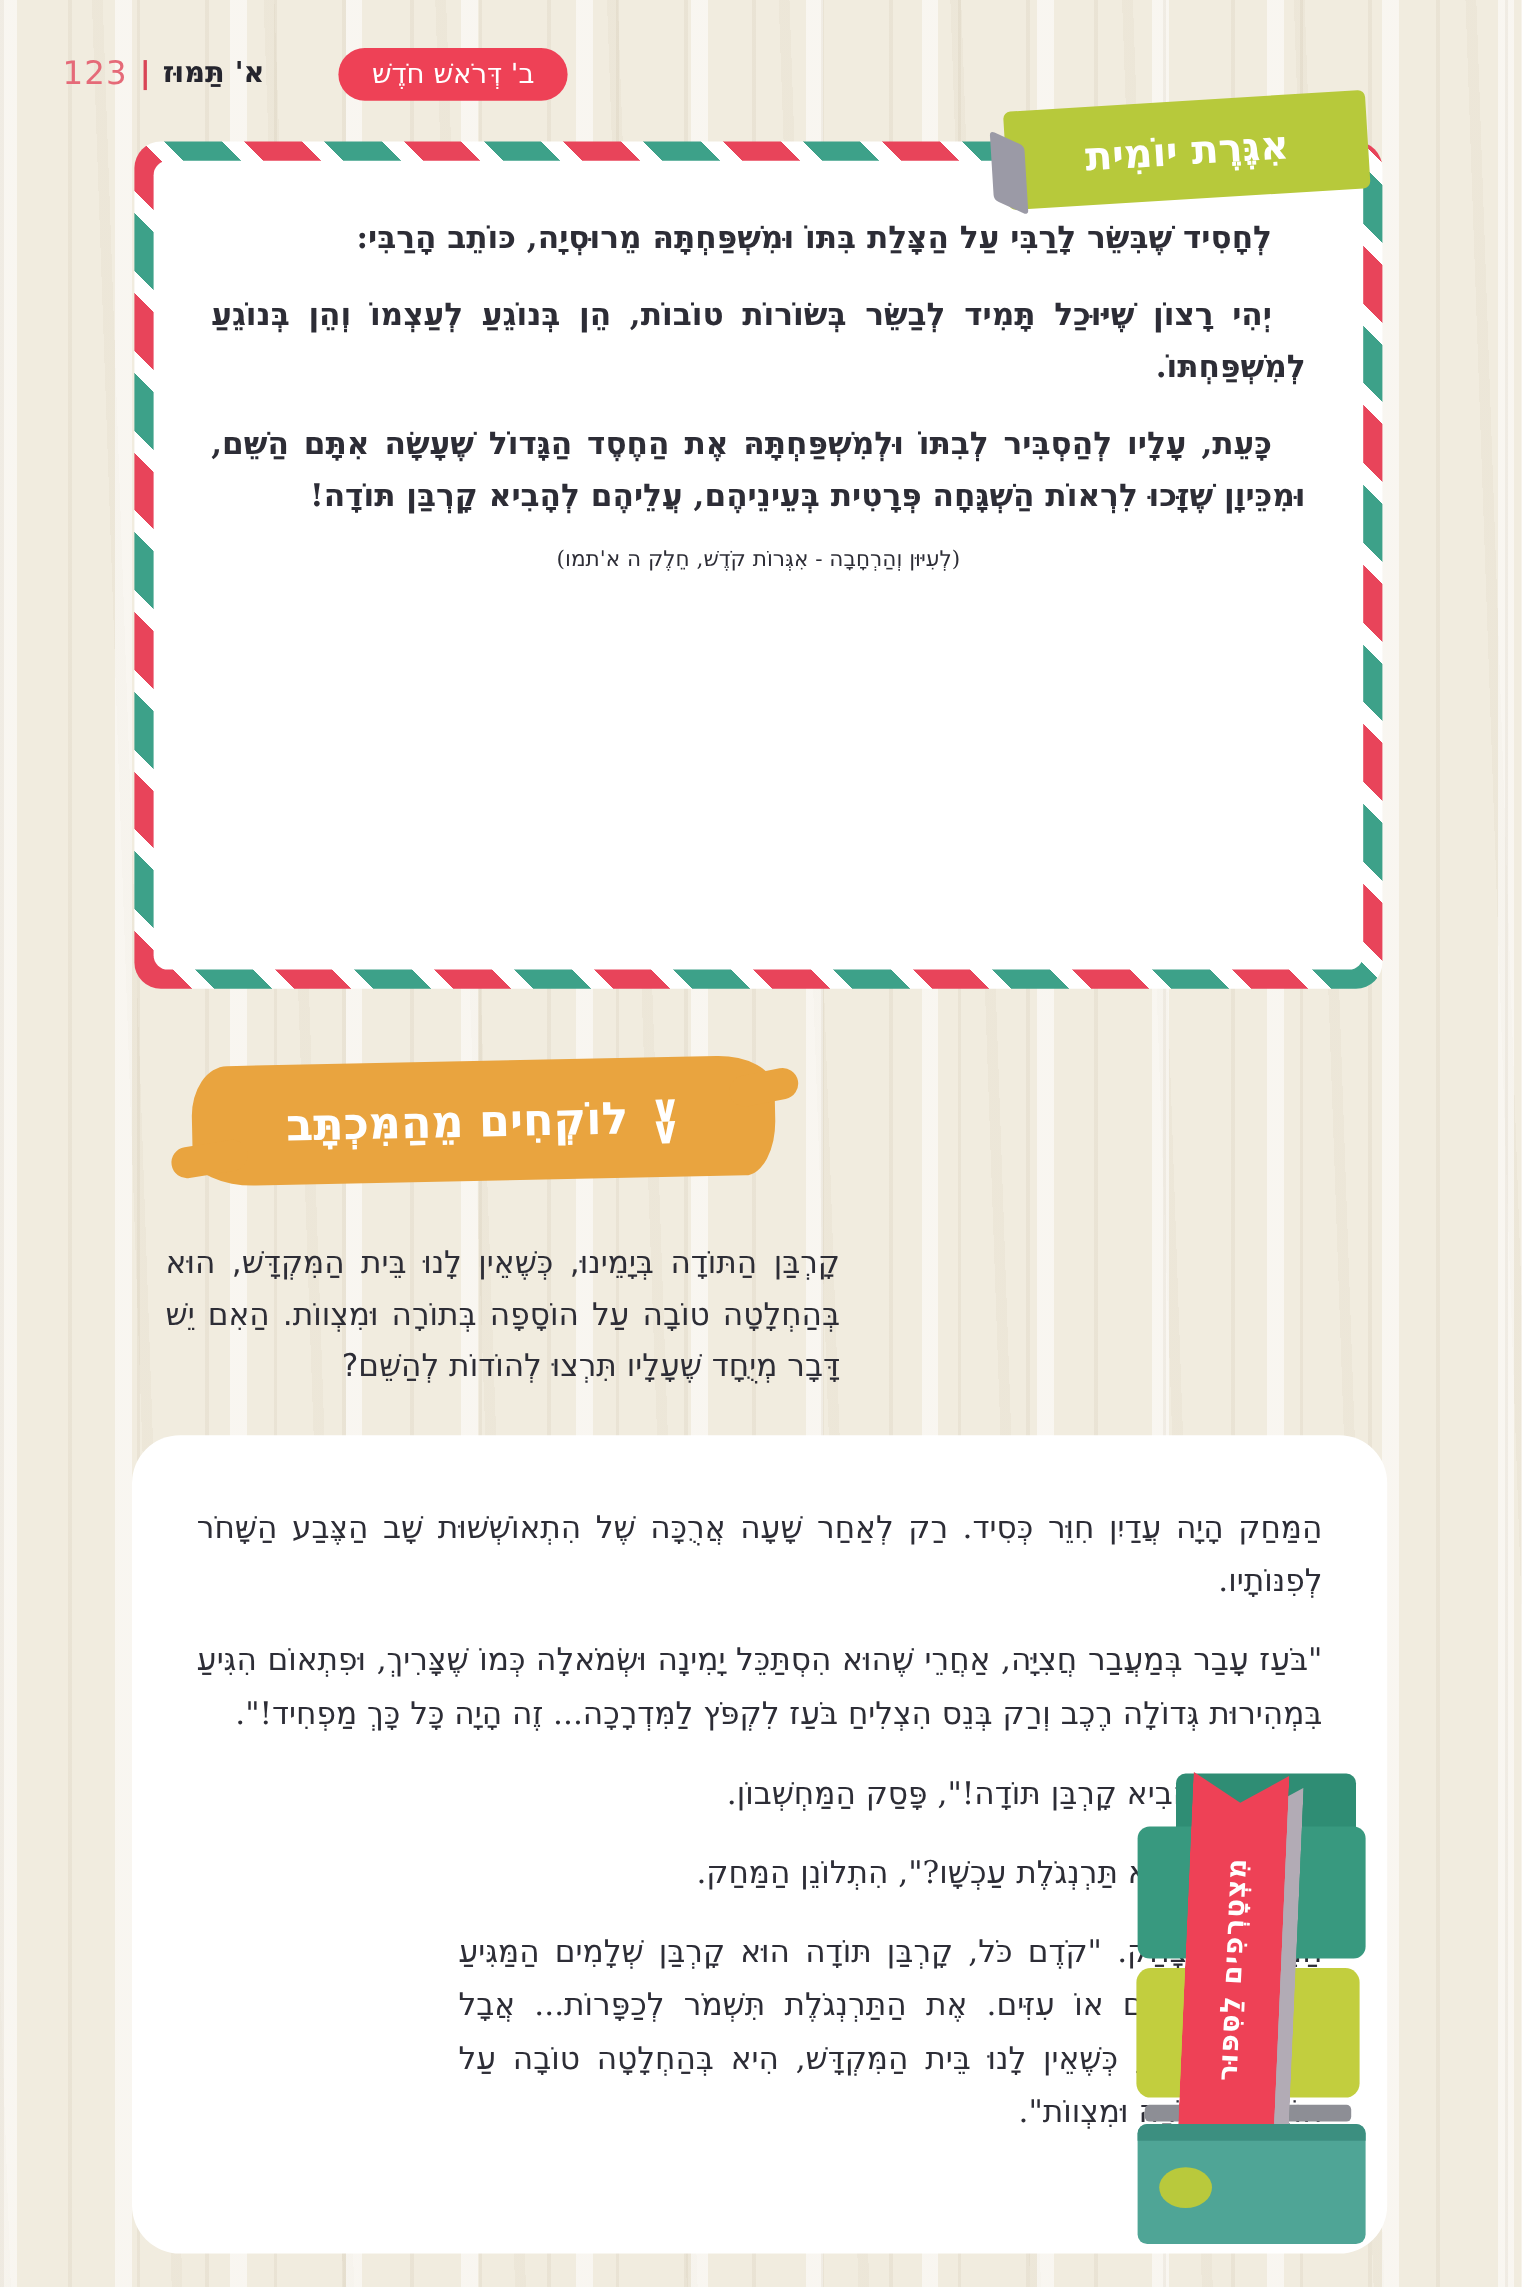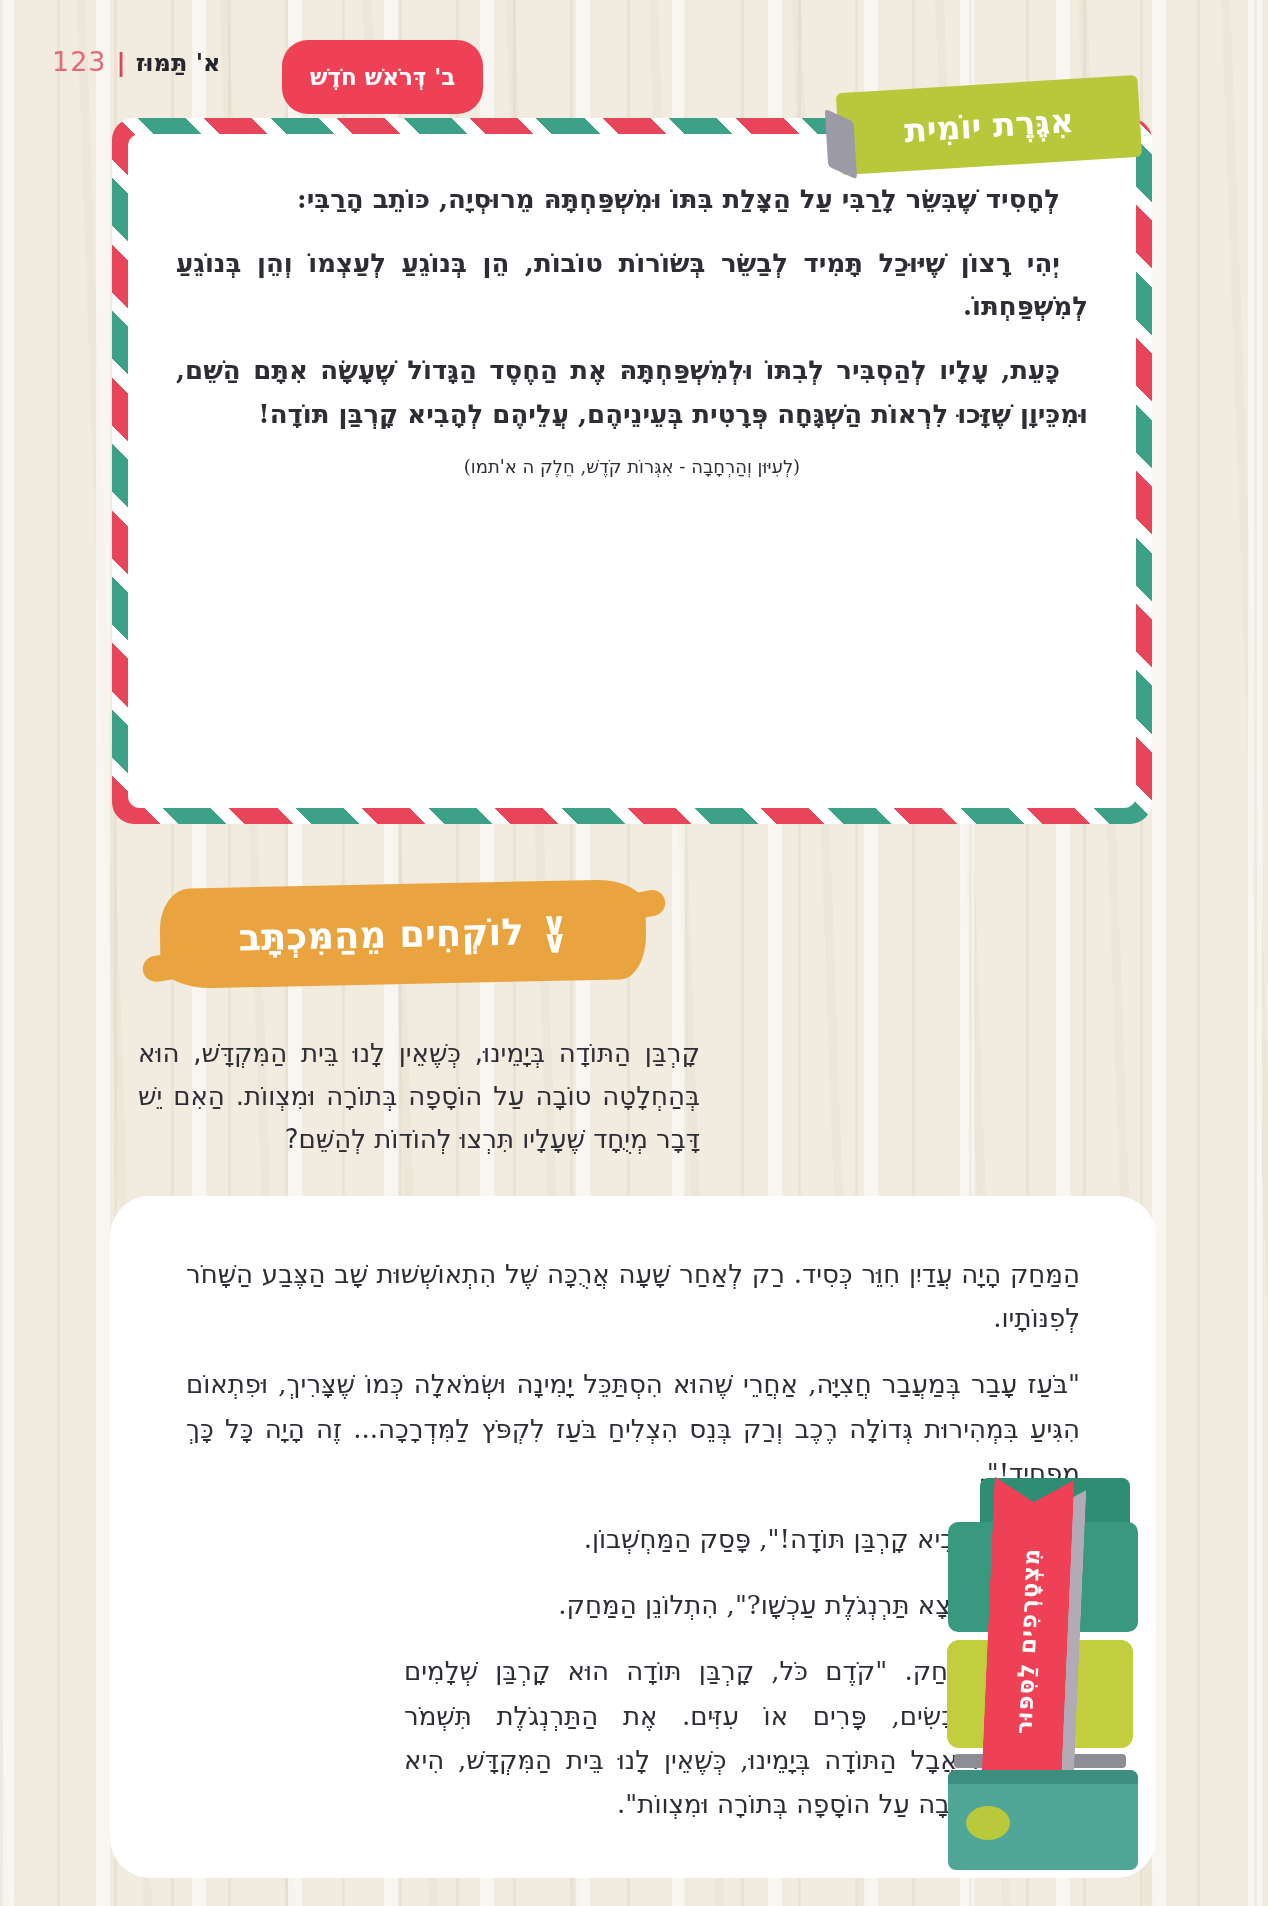--- a/index.html
+++ b/index.html
@@ -9,28 +9,28 @@
     overflow:hidden;
     direction:rtl;
     background-color:#f1ecdf;
     background-image:
       repeating-linear-gradient(90deg, rgba(188,173,148,0.14) 0 3px, rgba(0,0,0,0) 3px 57px),
       repeating-linear-gradient(90deg, rgba(255,255,255,0.55) 0 14px, rgba(0,0,0,0) 14px 96px),
       repeating-linear-gradient(88deg, rgba(198,184,158,0.10) 0 9px, rgba(0,0,0,0) 9px 143px);
     font-family:"DejaVu Sans","Liberation Sans",sans-serif;
   }
   
-  .pageinfo{position:absolute;top:46px;left:52px;display:flex;align-items:flex-end;gap:10px;direction:ltr;}
+  .pageinfo{position:absolute;top:46px;left:52px;display:flex;align-items:flex-start;gap:10px;direction:ltr;}
   .pnum{color:#e56a78;font-size:27px;letter-spacing:1px;}
   .psep{color:#d94556;font-size:25px;font-weight:bold;}
   .pdate{color:#25252e;font-size:24px;font-weight:bold;}
   .badge{
     position:absolute;top:40px;left:282px;
     background:#ee4156;color:#fff;border-radius:26px;
-    padding:24px 28px;font-size:23px;font-weight:bold;
+    padding:9px 28px;font-size:23px;font-weight:normal;
   }
   
   .letter-frame{
     position:absolute;top:118px;left:112px;width:1040px;height:706px;
     border-radius:22px;
     background:repeating-linear-gradient(45deg,#e8445a 0 34px,#ffffff 34px 47px,#3da189 47px 81px,#ffffff 81px 94px);
   }
   .letter-inner{
     position:absolute;inset:16px;background:#ffffff;border-radius:12px;
     padding:44px 48px 14px;overflow:hidden;box-sizing:border-box;
@@ -74,21 +74,21 @@
     color:#fff;font-size:32px;font-weight:bold;margin-top:6px;}
   
   .takeaway-text{
     position:absolute;top:1004px;right:568px;width:562px;
     font-size:26px;line-height:1.66;color:#2d2d36;text-align:justify;margin-top:28px;
   }
   
   .story-box{
     position:absolute;top:1196px;left:110px;width:1046px;height:682px;
     background:#ffffff;border-radius:40px;box-sizing:border-box;
-    padding:56px 76px 36px;
+    padding:56px 54px 36px;
   }
   .story-box p{
     font-family:"DejaVu Serif","DejaVu Sans",serif;
     font-size:26px;line-height:1.7;color:#2d2d36;
     text-align:justify;margin:0 0 22px;
   }
   .story-box p.narrow{margin-left:0;margin-right:0;width:calc(100% - 218px);}
   
   .illu{position:absolute;right:18px;top:282px;width:196px;height:382px;}
   .book-top0{position:absolute;top:0;right:8px;width:150px;height:52px;background:#2f8d74;border-radius:8px;z-index:1;}

